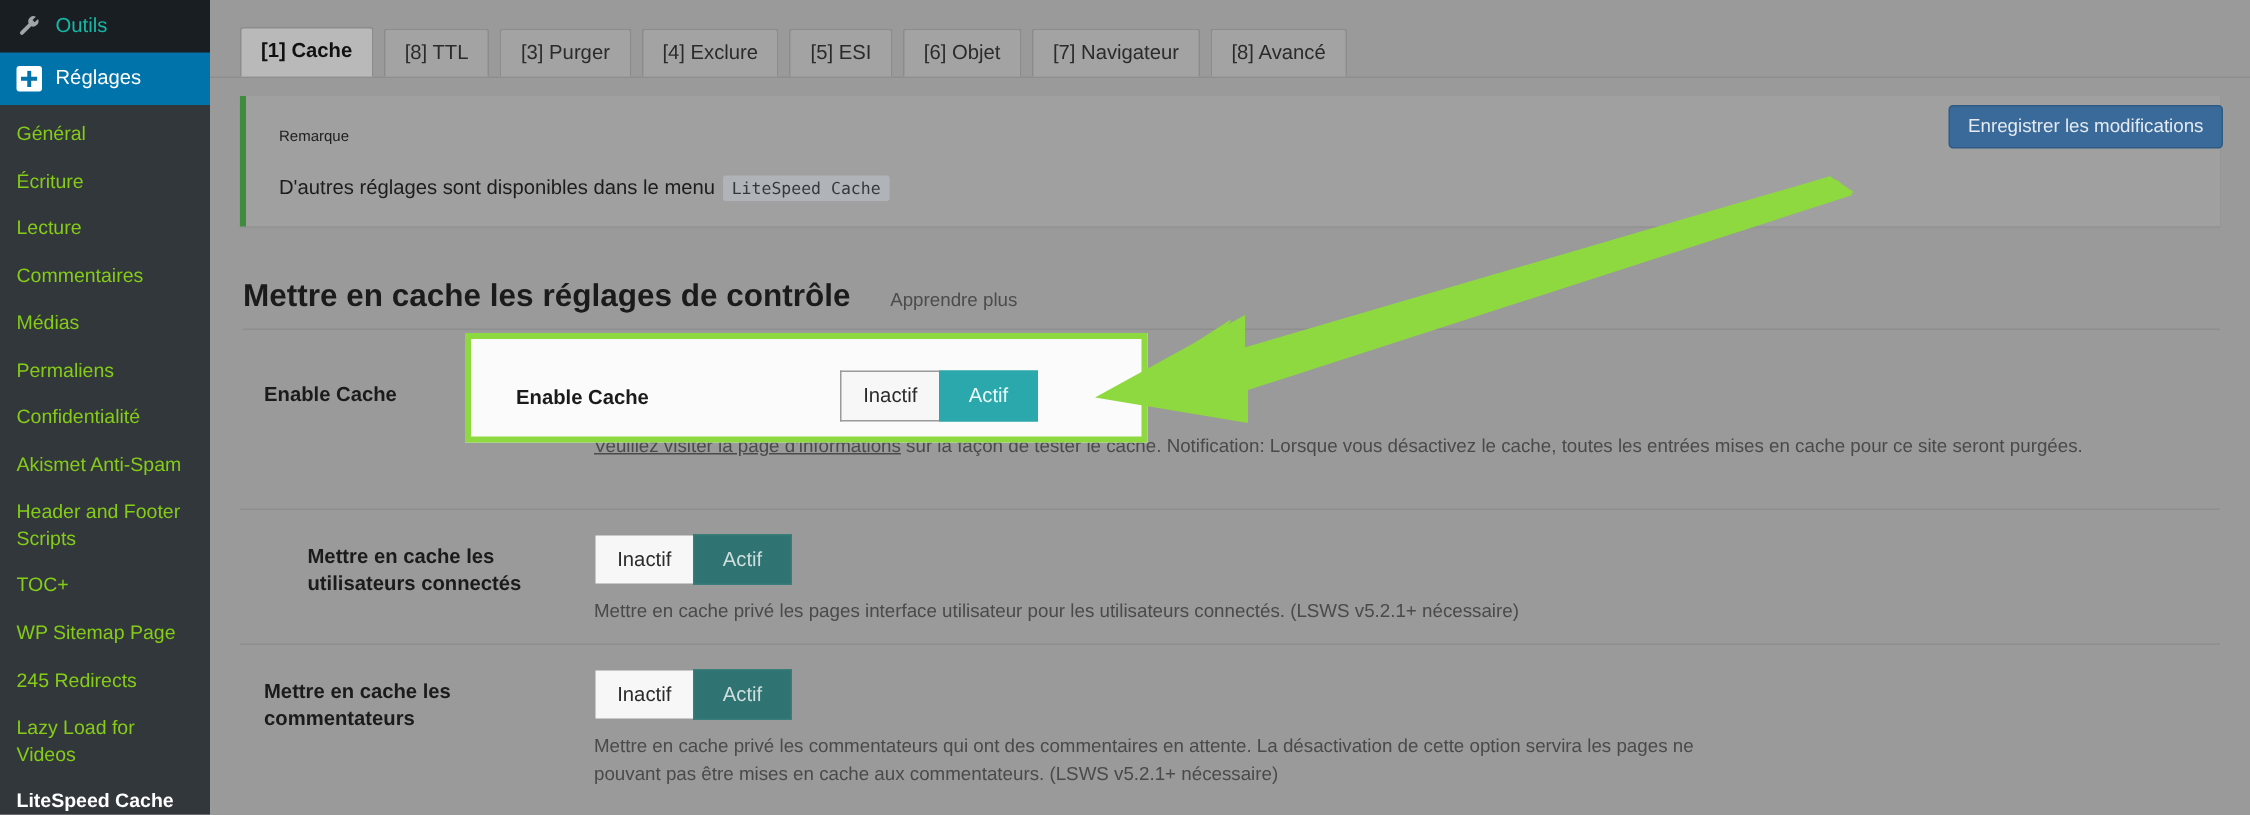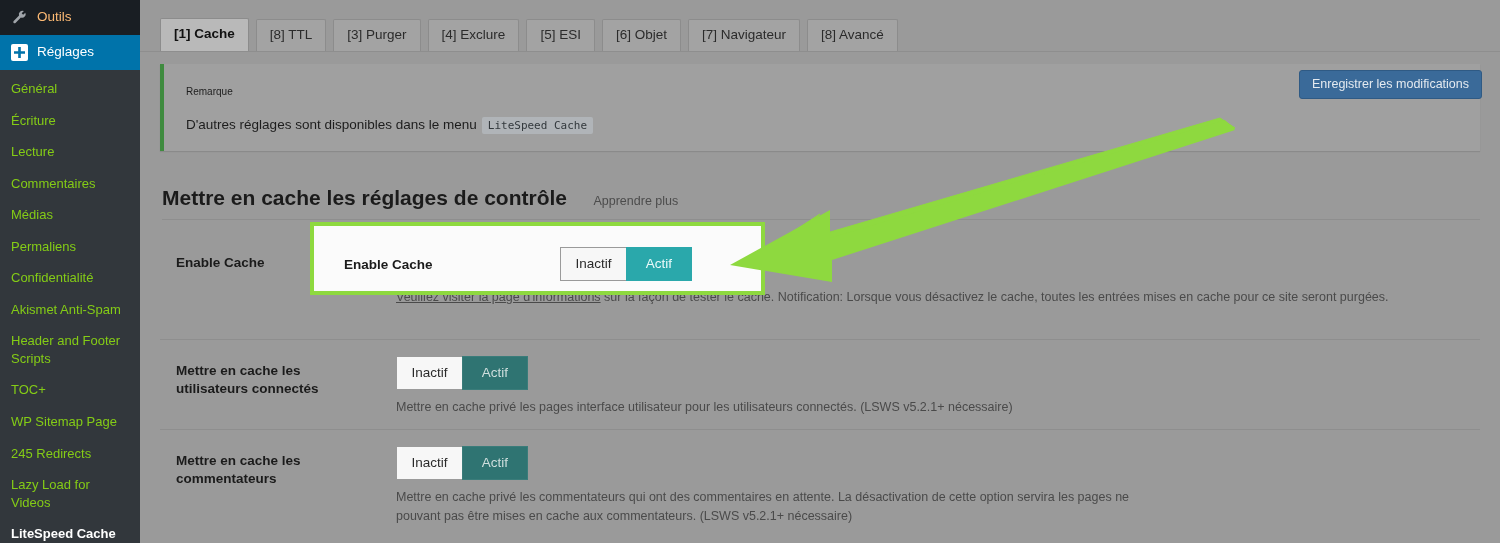--- a/index.html
+++ b/index.html
@@ -15,21 +15,21 @@
   #sidebar{
     position:absolute; left:0; top:0; width:140px; height:543px;
     background:#23282d; color:#b4b9be; font-size:13px; overflow:hidden;
   }
   .menu-top{ background:#191e23; }
   .menu-row{
     display:flex; align-items:center; gap:9px;
     padding:9px 10px 9px 11px; line-height:1.25;
   }
   .menu-row .mlabel{ white-space:nowrap; }
-  .menu-top .mlabel{ color:#fdba74; font-size:13.5px; }
+  .menu-top .mlabel{ color:#14b8a6; font-size:13.5px; }
   .menu-current{
     background:#0073aa; color:#fff; position:relative;
   }
   .menu-current .mlabel{ color:#fff; font-weight:400; font-size:13.5px;}
   .menu-current::after{
     content:""; position:absolute; right:-8px; top:50%; margin-top:-8px;
     border-top:8px solid transparent; border-bottom:8px solid transparent;
     border-left:8px solid #9a9a9a;
   }
   .submenu{ background:#32373c; padding:3px 0 6px 0; }
@@ -183,21 +183,21 @@
       <div class="tbtn off">Inactif</div>
       <div class="tbtn on">Actif</div>
     </div>
     <div class="sdesc" style="top:48px;right:6px;">
       <a>Veuillez visiter la page d'informations</a><span> sur la façon de tester le cache. Notification: Lorsque vous désactivez le cache, toutes les entrées mises en cache pour ce site seront purgées.</span>
     </div>
     <div class="rowline" style="top:99px;"></div>
   </div>
 
   <div class="srow" style="top:340px;height:90px;">
-    <div class="slabel" style="top:22px;">Mettre en cache les utilisateurs connectés</div>
+    <div class="slabel" style="top:22px;margin-left:29px;">Mettre en cache les utilisateurs connectés</div>
     <div class="toggle" style="top:16px;">
       <div class="tbtn off">Inactif</div>
       <div class="tbtn on dim">Actif</div>
     </div>
     <div class="sdesc" style="top:58px;right:6px;">Mettre en cache privé les pages interface utilisateur pour les utilisateurs connectés. (LSWS v5.2.1+ nécessaire)</div>
     <div class="rowline" style="top:89px;"></div>
   </div>
 
   <div class="srow" style="top:430px;height:113px;">
     <div class="slabel" style="top:22px;">Mettre en cache les commentateurs</div>

